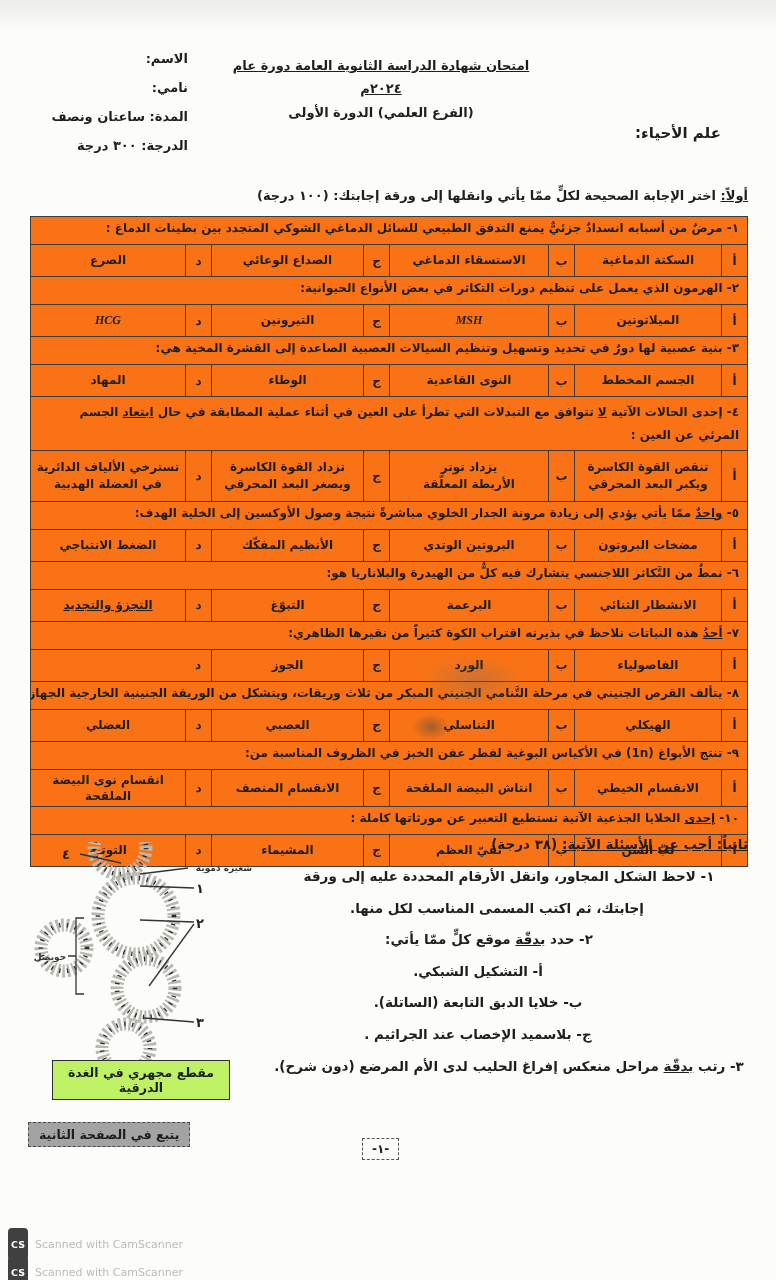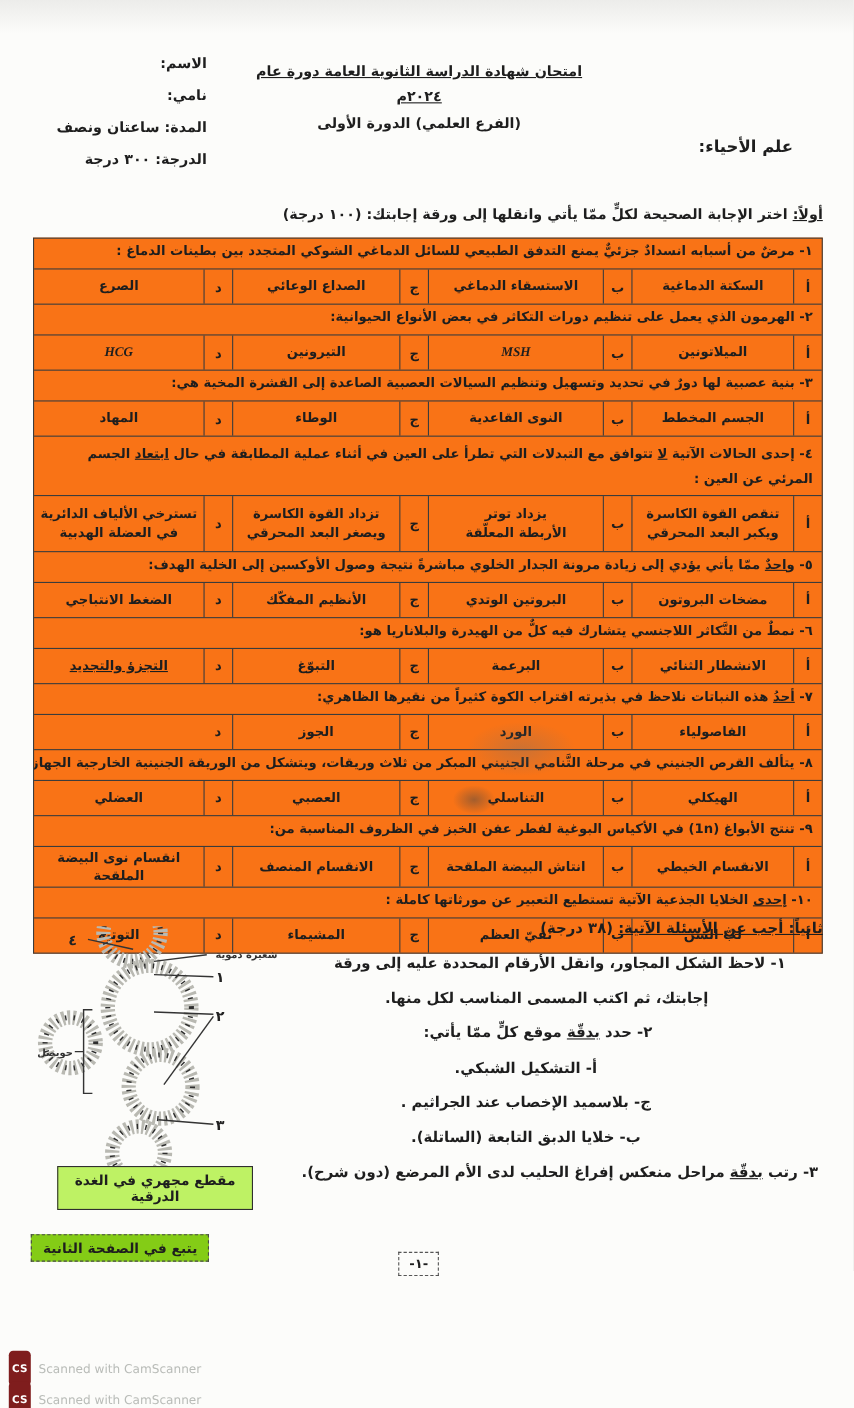--- a/index.html
+++ b/index.html
@@ -58,27 +58,27 @@
   .lbl-line{stroke:#333;stroke-width:1.3;fill:none;}
   .dg-num{font-size:13px;font-weight:bold;fill:#222;}
   .dg-small{font-size:9px;font-weight:bold;fill:#333;}
   .caption-box{position:absolute;top:1060px;left:52px;width:168px;
     border:1.6px solid #2f2f2f;padding:4px 4px;text-align:center;
     font-size:12.5px;font-weight:bold;background:#bef264;}
 
   
   .continued-box{position:absolute;top:1122px;left:28px;
     border:1.4px dashed #4a4a4a;padding:4px 10px;
-    font-size:12.5px;font-weight:bold;background:#84cc16;}
+    font-size:12.5px;font-weight:bold;background:#a3a3a3;}
   .page-num-box{position:absolute;top:1138px;left:362px;
     border:1.4px dashed #555;padding:3px 9px;font-size:12px;font-weight:bold;
     direction:ltr;background:#fcfcfa;}
   .wm{position:absolute;left:8px;display:flex;align-items:center;gap:7px;direction:ltr;}
   .wm1{top:1228px;} .wm2{top:1256px;}
-  .wm-badge{width:20px;height:32px;border-radius:4px;background:#7f1d1d;
+  .wm-badge{width:20px;height:32px;border-radius:4px;background:#404040;
     color:#fff;font-size:9.5px;font-weight:bold;display:flex;
     align-items:center;justify-content:center;}
   .wm-text{font-size:11px;color:#b9bcb8;}
 
   
   .blob{position:absolute;pointer-events:none;}
   .blob1{left:424px;top:656px;width:100px;height:50px;
     background:radial-gradient(ellipse at center,rgba(110,110,110,.32),rgba(110,110,110,0) 70%);}
   .blob2{left:412px;top:714px;width:38px;height:26px;
     background:radial-gradient(ellipse at center,rgba(70,70,70,.48),rgba(70,70,70,0) 72%);}
@@ -261,22 +261,22 @@
     <span class="u">ثانياً: أجب عن الأسئلة الآتية:</span><span> (٣٨ درجة)</span>
   </div>
 
   <div class="sec2-body">
     <div>١- لاحظ الشكل المجاور، وانقل الأرقام المحددة عليه إلى ورقة</div>
     <div class="ind1">إجابتك، ثم اكتب المسمى المناسب لكل منها.</div>
     <div class="ind2">
       <span>٢- حدد </span><span class="u">بدقّة</span><span> موقع كلٍّ ممّا يأتي:</span>
     </div>
     <div class="ind3">أ- التشكيل الشبكي.</div>
+    <div class="ind3">ب- خلايا الدبق التابعة (الساتلة).</div>
     <div class="ind3">ج- بلاسميد الإخصاب عند الجراثيم .</div>
-    <div class="ind3">ب- خلايا الدبق التابعة (الساتلة).</div>
     <div>
       <span>٣- رتب </span><span class="u">بدقّة</span><span> مراحل منعكس إفراغ الحليب لدى الأم المرضع (دون شرح).</span>
     </div>
   </div>
 
   <svg class="diagram" viewBox="0 0 252 230">
 
     <g>
       <circle class="ring-outer" cx="92" cy="6" r="26"></circle>
       <circle class="ring-dots" cx="92" cy="6" r="26"></circle>

